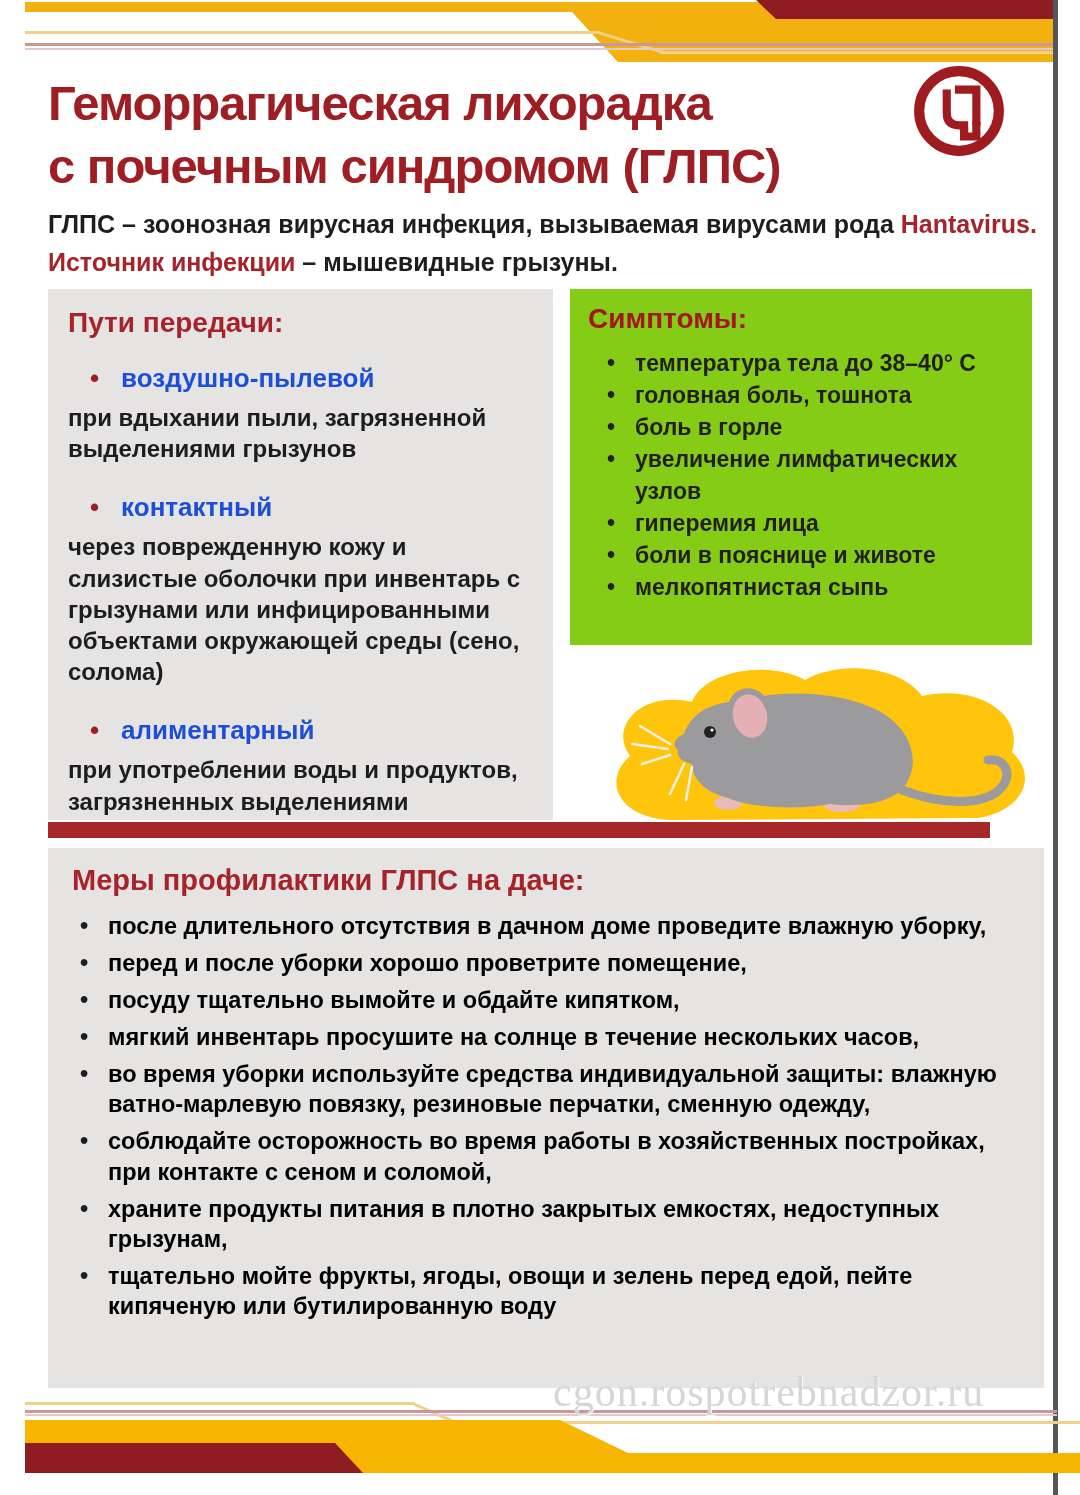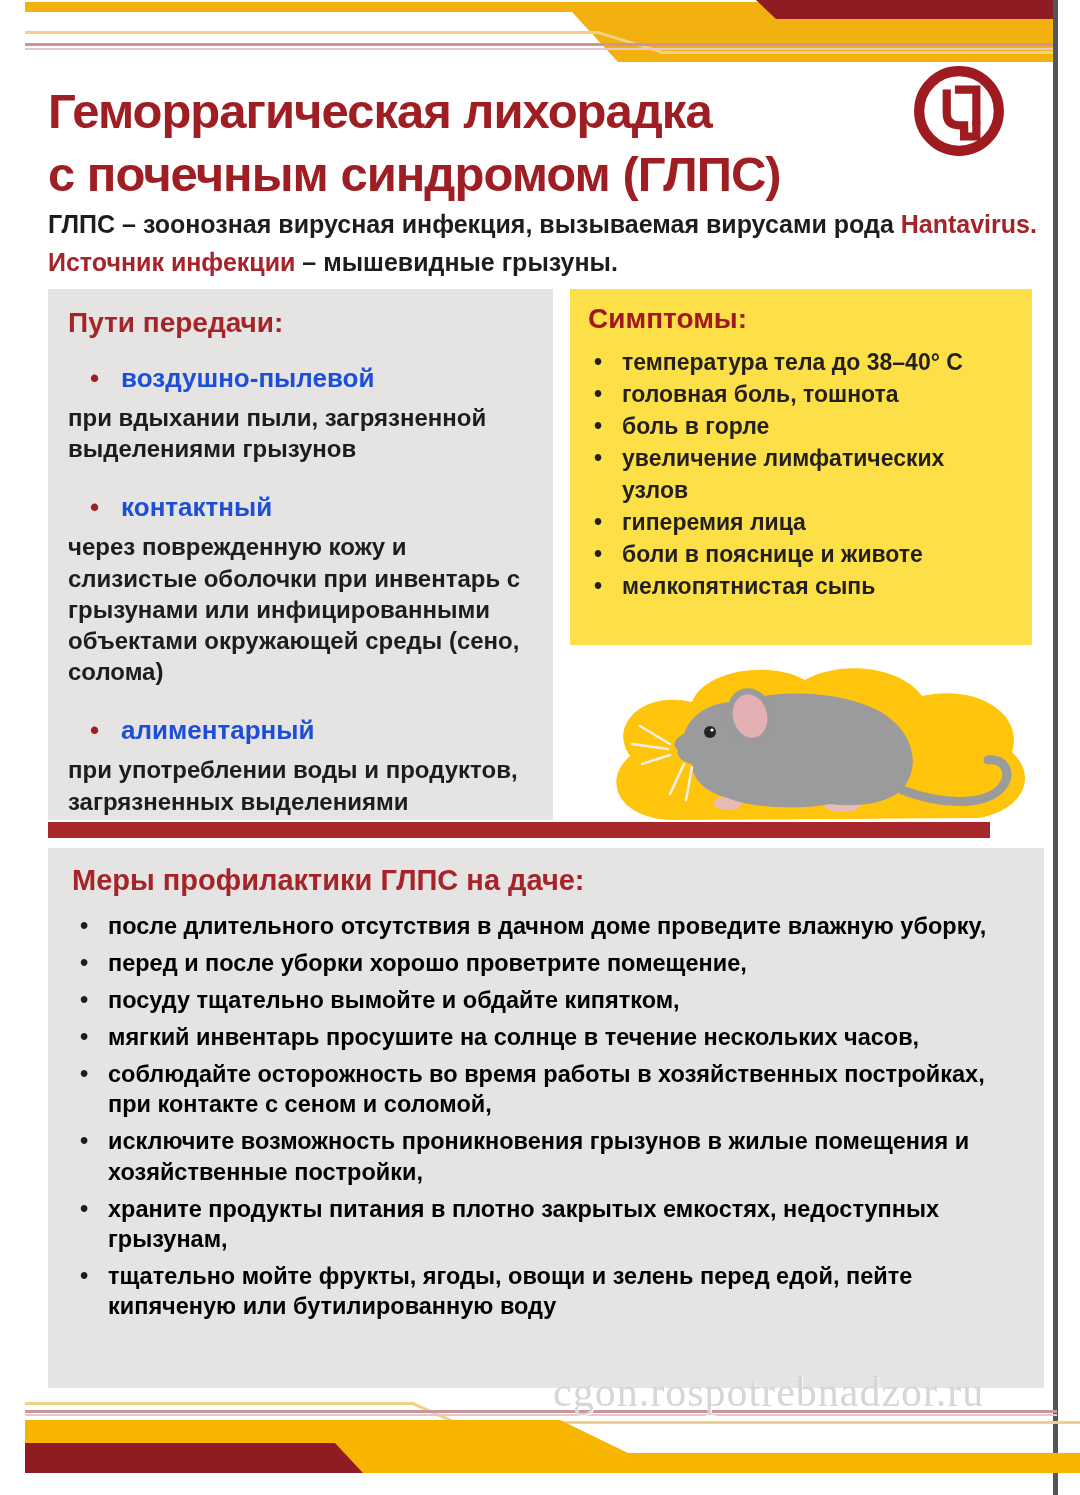--- a/index.html
+++ b/index.html
@@ -29,40 +29,40 @@
   .bot-line-pink{position:absolute;left:25px;top:15px;width:1032px;height:3px;background:#C9969A;}
   .bot-line-pink2{position:absolute;left:25px;top:19px;width:1032px;height:2px;background:#E3C9CB;}
   .bot-gold{position:absolute;left:0;top:0;width:1080px;height:100px;background:#F7B500;
     clip-path:polygon(25px 25px,560px 25px,628px 58px,1080px 58px,1080px 78px,25px 78px);}
   .bot-maroon{position:absolute;left:0;top:0;width:1080px;height:100px;background:#8E1C22;
     clip-path:polygon(25px 48px,335px 48px,363px 78px,25px 78px);}
 
   .page-edge{position:absolute;left:1053px;top:0;width:5px;height:1495px;background:#51565B;z-index:2;}
 
   
-  .title{position:absolute;left:48px;top:80px;width:850px;z-index:3;
+  .title{position:absolute;left:48px;top:72px;width:850px;z-index:3;
     color:#9E1E23;font-weight:bold;font-size:49px;line-height:1.28;letter-spacing:-1px;}
   .logo{position:absolute;left:910px;top:62px;width:98px;height:98px;z-index:3;}
   .intro{position:absolute;left:48px;top:206px;width:995px;z-index:3;
     font-size:25px;font-weight:bold;color:#1D1D1F;line-height:1.5;}
   .red{color:#A6232A;}
 
   
   .box{background:#E5E4E2;position:absolute;box-sizing:border-box;overflow:hidden;z-index:3;}
   .box h2{margin:0;color:#A6232A;font-size:28px;}
   .transmission-box{left:48px;top:289px;width:505px;height:531px;padding:18px 20px;}
   .transmission-box h2{margin-bottom:24px;}
   .t-item{margin-bottom:28px;}
   .t-label{color:#1d4ed8;font-size:26px;font-weight:bold;margin:0 0 8px 0;padding-left:22px;}
   .t-label::before{content:"•";color:#9E1E23;margin-right:22px;}
   .t-text{color:#1D1D1F;font-size:24px;font-weight:bold;line-height:1.3;margin:0;}
 
-  .symptoms-box{left:570px;top:289px;width:462px;height:356px;padding:14px 18px;background:#fde047;}
+  .symptoms-box{left:570px;top:289px;width:462px;height:356px;padding:14px 18px;background:#84cc16;}
   .symptoms-box h2{color:#A3161C;margin-bottom:12px;}
-  .symptoms-box ul{list-style:none;margin:0;padding:0;}
+  .symptoms-box ul{list-style:none;margin:13px;padding:0;}
   .symptoms-box li{font-size:23px;font-weight:bold;color:#221F1C;line-height:1.39;padding-left:34px;position:relative;}
   .symptoms-box li::before{content:"•";position:absolute;left:6px;color:#221F1C;}
 
   .divider-bar{position:absolute;left:48px;top:822px;width:942px;height:16px;background:#A8272B;z-index:3;}
 
   .prevention-box{left:48px;top:848px;width:996px;height:540px;padding:16px 24px;}
   .prevention-box h2{font-size:29px;margin-bottom:14px;}
   .prevention-box ul{list-style:none;margin:0;padding:0;}
   .prevention-box li{font-size:23.5px;font-weight:bold;color:#000000;line-height:1.28;
     padding-left:36px;position:relative;margin-bottom:7px;}
@@ -159,22 +159,22 @@
 
 <div class="divider-bar"></div>
 
 <div class="box prevention-box">
   <h2>Меры профилактики ГЛПС на даче:</h2>
   <ul>
     <li>после длительного отсутствия в дачном доме проведите влажную уборку,</li>
     <li>перед и после уборки хорошо проветрите помещение,</li>
     <li>посуду тщательно вымойте и обдайте кипятком,</li>
     <li>мягкий инвентарь просушите на солнце в течение нескольких часов,</li>
+    <li>во время уборки используйте средства индивидуальной защиты: влажную ватно-марлевую повязку, резиновые перчатки, сменную одежду,</li>
     <li>соблюдайте осторожность во время работы в хозяйственных постройках, при контакте с сеном и соломой,</li>
-    <li>исключите возможность проникновения грызунов в жилые помещения и хозяйственные постройки,</li>
     <li>храните продукты питания в плотно закрытых емкостях, недоступных грызунам,</li>
     <li>тщательно мойте фрукты, ягоды, овощи и зелень перед едой, пейте кипяченую или бутилированную воду</li>
   </ul>
 </div>
 
 <div class="watermark">cgon.rospotrebnadzor.ru</div>
 
 <div class="decor-bottom">
   <div class="bot-line-yellow-l"></div>
   <div class="bot-line-yellow-diag"></div>

